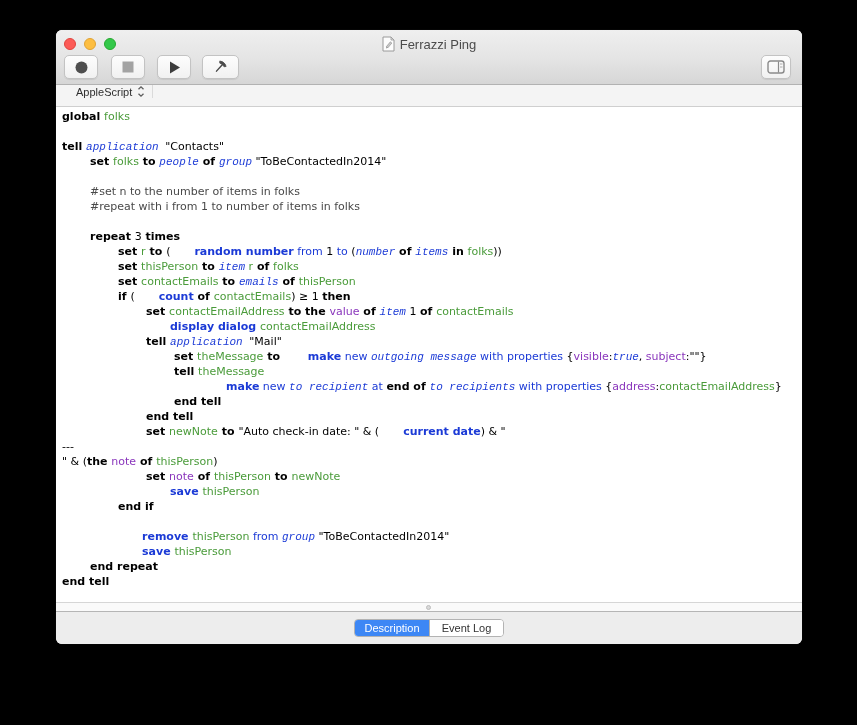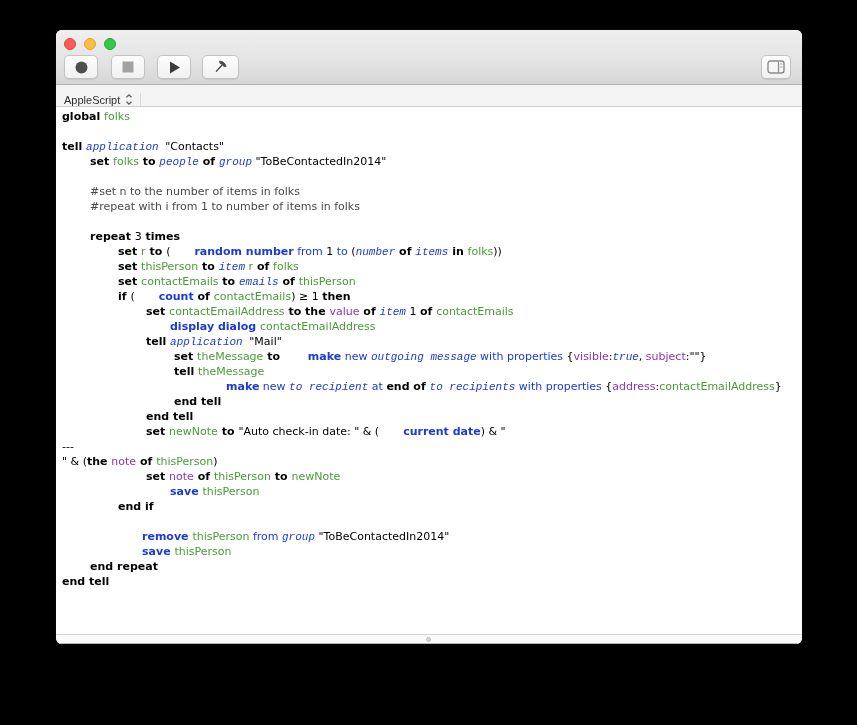--- a/index.html
+++ b/index.html
@@ -43,21 +43,21 @@
   }
   .tb-record  { left:8px;   width:34px; }
   .tb-stop    { left:55px;  width:34px; }
   .tb-run     { left:101px; width:34px; }
   .tb-compile { left:146px; width:37px; }
   .tb-accessory { left:705px; width:30px; }
   
   .navbar {
     height:22px; flex:0 0 22px; background:#f4f4f4;
     border-bottom:1px solid #cfcfcf;
-    display:flex; align-items:flex-end; font-size:11px; color:#2e2e2e;
+    display:flex; align-items:flex-start; font-size:11px; color:#2e2e2e;padding-left:12px;
   }
   .popup {
     display:flex; align-items:center; gap:5px;
     padding:0 7px 0 8px; border-right:1px solid #dadada;
   }
   .chev { width:8px; height:13px; flex:0 0 8px; }
   
   .code-area {
     flex:1 1 auto; background:#fff; overflow:hidden;
     font-family:"DejaVu Sans",sans-serif; font-size:11px; line-height:15px;
@@ -106,20 +106,31 @@
 <body>
 
 <div class="window">
 
   <div class="header">
     <div class="traffic">
       <span class="light red"></span>
       <span class="light yellow"></span>
       <span class="light green"></span>
     </div>
+    <div class="title-wrap">
+      <svg class="doc-icon" viewBox="0 0 13 16">
+        <path d="M1 1 h8 l3 3 v11 h-11 z" fill="#fdfdfd" stroke="#9a9a9a" stroke-width="1"></path>
+        <path d="M9 1 l3 3 h-3 z" fill="#e0e0e0" stroke="#9a9a9a" stroke-width="0.8"></path>
+        <g transform="rotate(40 6.5 9.5)">
+          <rect x="5.6" y="5.5" width="1.9" height="6.2" fill="#c9c9c9" stroke="#8f8f8f" stroke-width="0.6"></rect>
+          <path d="M5.6 11.7 h1.9 l-0.95 1.6 z" fill="#8f8f8f"></path>
+        </g>
+      </svg>
+      <span class="win-title">Ferrazzi Ping</span>
+    </div>
 
     <div class="tb-btn tb-record">
       <svg width="15" height="15" viewBox="0 0 15 15">
         <circle cx="7.5" cy="7.5" r="6" fill="#4e4e4e"></circle>
       </svg>
     </div>
     <div class="tb-btn tb-stop">
       <svg width="14" height="14" viewBox="0 0 14 14">
         <rect x="1.5" y="1.5" width="11" height="11" fill="#a3a3a3"></rect>
       </svg>
@@ -156,14 +167,20 @@
       </svg>
     </div>
   </div>
 
   <div class="code-area" id="codeArea"><div class="code-line" style="padding-left: 6px;"><span class="tok-k">global </span><span class="tok-v">folks</span></div><div class="code-line" style="padding-left: 6px;">&nbsp;</div><div class="code-line" style="padding-left: 6px;"><span class="tok-k">tell </span><span class="tok-c">application </span><span class="tok-s">"Contacts"</span></div><div class="code-line" style="padding-left: 34px;"><span class="tok-k">set </span><span class="tok-v">folks</span><span class="tok-k"> to </span><span class="tok-c">people</span><span class="tok-k"> of </span><span class="tok-c">group</span><span class="tok-o"> </span><span class="tok-s">"ToBeContactedIn2014"</span></div><div class="code-line" style="padding-left: 6px;">&nbsp;</div><div class="code-line" style="padding-left: 34px;"><span class="tok-cm">#set n to the number of items in folks</span></div><div class="code-line" style="padding-left: 34px;"><span class="tok-cm">#repeat with i from 1 to number of items in folks</span></div><div class="code-line" style="padding-left: 6px;">&nbsp;</div><div class="code-line" style="padding-left: 34px;"><span class="tok-k">repeat </span><span class="tok-o">3</span><span class="tok-k"> times</span></div><div class="code-line" style="padding-left: 62px;"><span class="tok-k">set </span><span class="tok-v">r</span><span class="tok-k"> to </span><span class="tok-o">(</span><span class="tok-m">random number</span><span class="tok-p"> from </span><span class="tok-o">1</span><span class="tok-p"> to </span><span class="tok-o">(</span><span class="tok-c">number</span><span class="tok-k"> of </span><span class="tok-c">items</span><span class="tok-k"> in </span><span class="tok-v">folks</span><span class="tok-o">))</span></div><div class="code-line" style="padding-left: 62px;"><span class="tok-k">set </span><span class="tok-v">thisPerson</span><span class="tok-k"> to </span><span class="tok-c">item</span><span class="tok-o"> </span><span class="tok-v">r</span><span class="tok-k"> of </span><span class="tok-v">folks</span></div><div class="code-line" style="padding-left: 62px;"><span class="tok-k">set </span><span class="tok-v">contactEmails</span><span class="tok-k"> to </span><span class="tok-c">emails</span><span class="tok-k"> of </span><span class="tok-v">thisPerson</span></div><div class="code-line" style="padding-left: 62px;"><span class="tok-k">if </span><span class="tok-o">(</span><span class="tok-m">count</span><span class="tok-k"> of </span><span class="tok-v">contactEmails</span><span class="tok-o">) ≥ 1 </span><span class="tok-k">then</span></div><div class="code-line" style="padding-left: 90px;"><span class="tok-k">set </span><span class="tok-v">contactEmailAddress</span><span class="tok-k"> to the </span><span class="tok-pr">value</span><span class="tok-k"> of </span><span class="tok-c">item</span><span class="tok-o"> 1 </span><span class="tok-k">of </span><span class="tok-v">contactEmails</span></div><div class="code-line" style="padding-left: 90px;"><span class="tok-m">display dialog </span><span class="tok-v">contactEmailAddress</span></div><div class="code-line" style="padding-left: 90px;"><span class="tok-k">tell </span><span class="tok-c">application </span><span class="tok-s">"Mail"</span></div><div class="code-line" style="padding-left: 118px;"><span class="tok-k">set </span><span class="tok-v">theMessage</span><span class="tok-k"> to </span><span class="tok-m">make</span><span class="tok-p"> new </span><span class="tok-c">outgoing message</span><span class="tok-p"> with properties </span><span class="tok-o">{</span><span class="tok-pr">visible</span><span class="tok-o">:</span><span class="tok-c">true</span><span class="tok-o">, </span><span class="tok-pr">subject</span><span class="tok-o">:</span><span class="tok-s">""</span><span class="tok-o">}</span></div><div class="code-line" style="padding-left: 118px;"><span class="tok-k">tell </span><span class="tok-v">theMessage</span></div><div class="code-line" style="padding-left: 146px;"><span class="tok-m">make</span><span class="tok-p"> new </span><span class="tok-c">to recipient</span><span class="tok-p"> at </span><span class="tok-k">end of </span><span class="tok-c">to recipients</span><span class="tok-p"> with properties </span><span class="tok-o">{</span><span class="tok-pr">address</span><span class="tok-o">:</span><span class="tok-v">contactEmailAddress</span><span class="tok-o">}</span></div><div class="code-line" style="padding-left: 118px;"><span class="tok-k">end tell</span></div><div class="code-line" style="padding-left: 90px;"><span class="tok-k">end tell</span></div><div class="code-line" style="padding-left: 90px;"><span class="tok-k">set </span><span class="tok-v">newNote</span><span class="tok-k"> to </span><span class="tok-s">"Auto check-in date: "</span><span class="tok-o"> &amp; (</span><span class="tok-m">current date</span><span class="tok-o">) &amp; </span><span class="tok-s">"</span></div><div class="code-line" style="padding-left: 6px;"><span class="tok-s">---</span></div><div class="code-line" style="padding-left: 6px;"><span class="tok-s">"</span><span class="tok-o"> &amp; (</span><span class="tok-k">the </span><span class="tok-pr">note</span><span class="tok-k"> of </span><span class="tok-v">thisPerson</span><span class="tok-o">)</span></div><div class="code-line" style="padding-left: 90px;"><span class="tok-k">set </span><span class="tok-pr">note</span><span class="tok-k"> of </span><span class="tok-v">thisPerson</span><span class="tok-k"> to </span><span class="tok-v">newNote</span></div><div class="code-line" style="padding-left: 90px;"><span class="tok-m">save </span><span class="tok-v">thisPerson</span></div><div class="code-line" style="padding-left: 62px;"><span class="tok-k">end if</span></div><div class="code-line" style="padding-left: 6px;">&nbsp;</div><div class="code-line" style="padding-left: 62px;"><span class="tok-m">remove </span><span class="tok-v">thisPerson</span><span class="tok-p"> from </span><span class="tok-c">group</span><span class="tok-o"> </span><span class="tok-s">"ToBeContactedIn2014"</span></div><div class="code-line" style="padding-left: 62px;"><span class="tok-m">save </span><span class="tok-v">thisPerson</span></div><div class="code-line" style="padding-left: 34px;"><span class="tok-k">end repeat</span></div><div class="code-line" style="padding-left: 6px;"><span class="tok-k">end tell</span></div></div>
 
   <div class="splitter">
     <span class="dot"></span>
   </div>
 
+  <div class="bottombar">
+    <div class="segmented">
+      <button class="seg selected">Description</button>
+      <button class="seg">Event Log</button>
+    </div>
+  </div>
 
 </div>
 
 </body></html>

